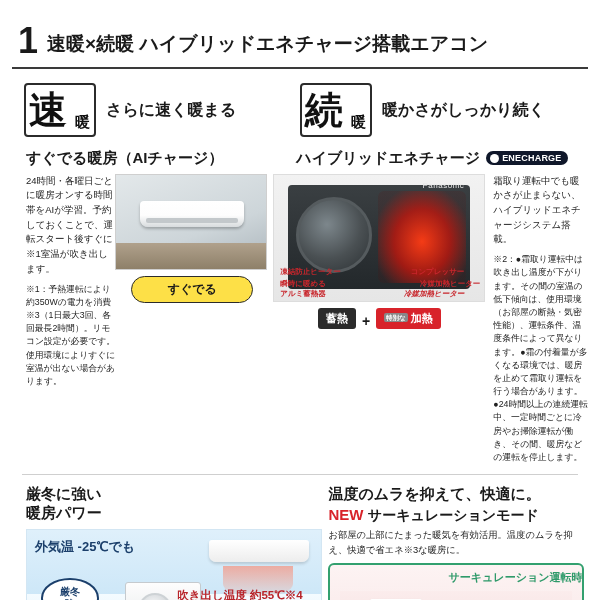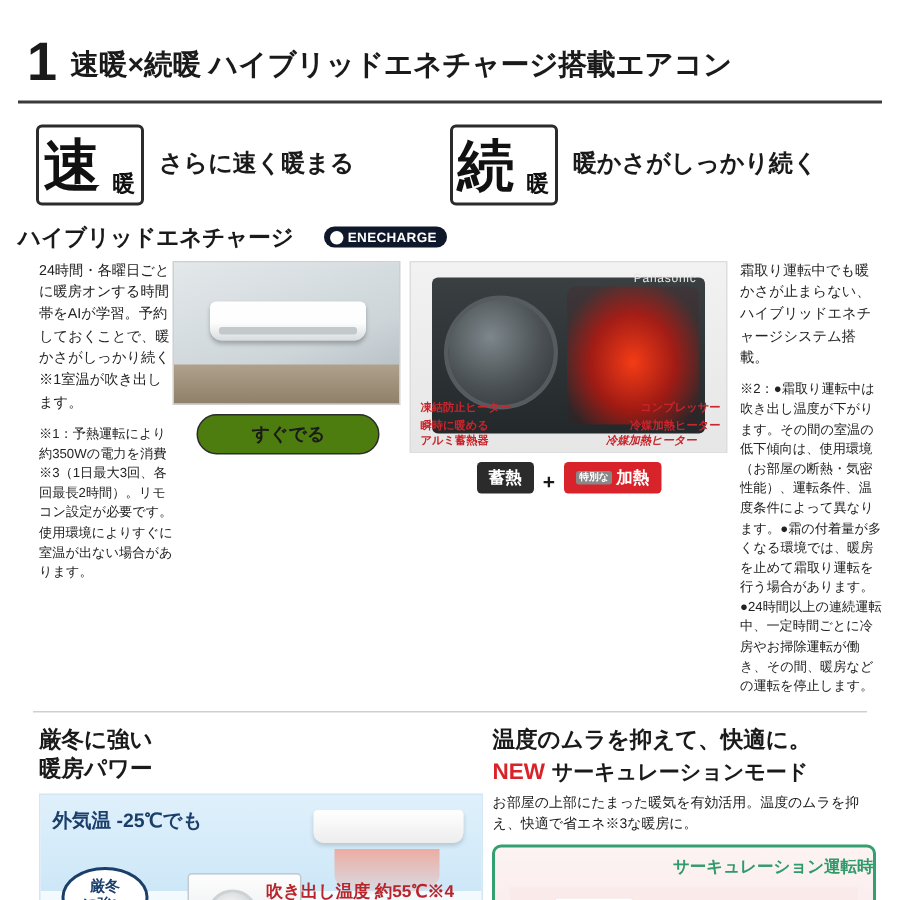--- a/index.html
+++ b/index.html
@@ -98,21 +98,21 @@
     display: flex;
     padding: 8px 0 2px 0;
   }
   .sec-head-left { width: 278px; padding-left: 14px; font-size: 15px; font-weight: bold;}
   .sec-head-right {
     width: 300px;
     font-size: 15px;
     font-weight: bold;
     display: flex;
     align-items: center;
-    gap: 20px;
+    gap: 6px;
     text-align: right;
   }
   .energy-badge {
     display: inline-flex;
     align-items: center;
     gap: 3px;
     background: #0f172a;
     color: #fff;
     border-radius: 10px;
     padding: 2px 7px 2px 4px;
@@ -179,21 +179,21 @@
   }
   .btn-sugudekiru {
     width: 120px;
     margin: 6px 0 0 16px;
     border: 1.5px solid #2b2b2b;
     border-radius: 14px;
     text-align: center;
     font-size: 12px;
     font-weight: bold;
     padding: 4px 0;
-    background: #4d7c0f;
+    background: #fde047;
   }
 
   
   .diagram {
     width: 212px;
     height: 128px;
     position: relative;
     background: linear-gradient(180deg,#f2f2f2 0%, #e6e6e6 100%);
     border: 1px solid #ddd;
     box-sizing: border-box;
@@ -403,53 +403,54 @@
     <div class="badge-col right">
       <div class="kanji-box">
         <span class="kanji-big">続</span>
         <span class="kanji-sub">暖</span>
       </div>
       <div class="badge-text">暖かさがしっかり続く</div>
     </div>
   </div>
 
   <div class="sec-heads">
+    <div class="sec-head-left">すぐでる暖房（AIチャージ）</div>
     <div class="sec-head-right">
       <span>ハイブリッドエネチャージ</span>
       <span class="energy-badge">
         <span class="dot"></span>
         <span>ENECHARGE</span>
       </span>
     </div>
   </div>
 
   <div class="mid">
 
     <div class="col-a">
-      <div class="body-text">24時間・各曜日ごとに暖房オンする時間帯をAIが学習。予約しておくことで、暖かさがしっかり続く※1室温が吹き出します。</div>
+      <div class="body-text">24時間・各曜日ごとに暖房オンする時間帯をAIが学習。予約しておくことで、運転スタート後すぐに※1室温が吹き出します。</div>
       <div class="body-text small" style="margin-top:6px;">※1：予熱運転により約350Wの電力を消費※3（1日最大3回、各回最長2時間）。リモコン設定が必要です。使用環境によりすぐに室温が出ない場合があります。</div>
     </div>
 
     <div class="col-b">
       <div class="photo-room">
         <div class="wall"></div>
         <div class="aircon"></div>
         <div class="floor"></div>
       </div>
       <div class="btn-sugudekiru">すぐでる</div>
     </div>
 
     <div class="col-c" style="width:216px;">
       <div class="diagram">
         <div class="unit"></div>
         <div class="fan"></div>
         <div class="glow"></div>
         <div class="brand">Panasonic</div>
         <div class="lbl" style="left:6px; bottom:24px;">凍結防止ヒーター</div>
-        <div class="lbl" style="right:4px; bottom:24px;">コンプレッサー</div>
+        <div class="lbl" style="right:20px; bottom:24px;">コンプレッサー</div>
         <div class="lbl" style="left:6px; bottom:12px;">瞬時に暖める</div>
         <div class="lbl" style="left:6px; bottom:2px;">アルミ蓄熱器</div>
         <div class="lbl" style="right:4px; bottom:12px;">冷媒加熱ヒーター</div>
         <div class="lbl" style="right:20px; bottom:2px;font-style:italic;">冷媒加熱ヒーター</div>
       </div>
       <div class="dia-caption">
         <span class="cap-pill">蓄熱</span>
         <span class="cap-plus">+</span>
         <span class="cap-pill red">
           <span class="cap-mini">特別な</span><span>加熱</span>

